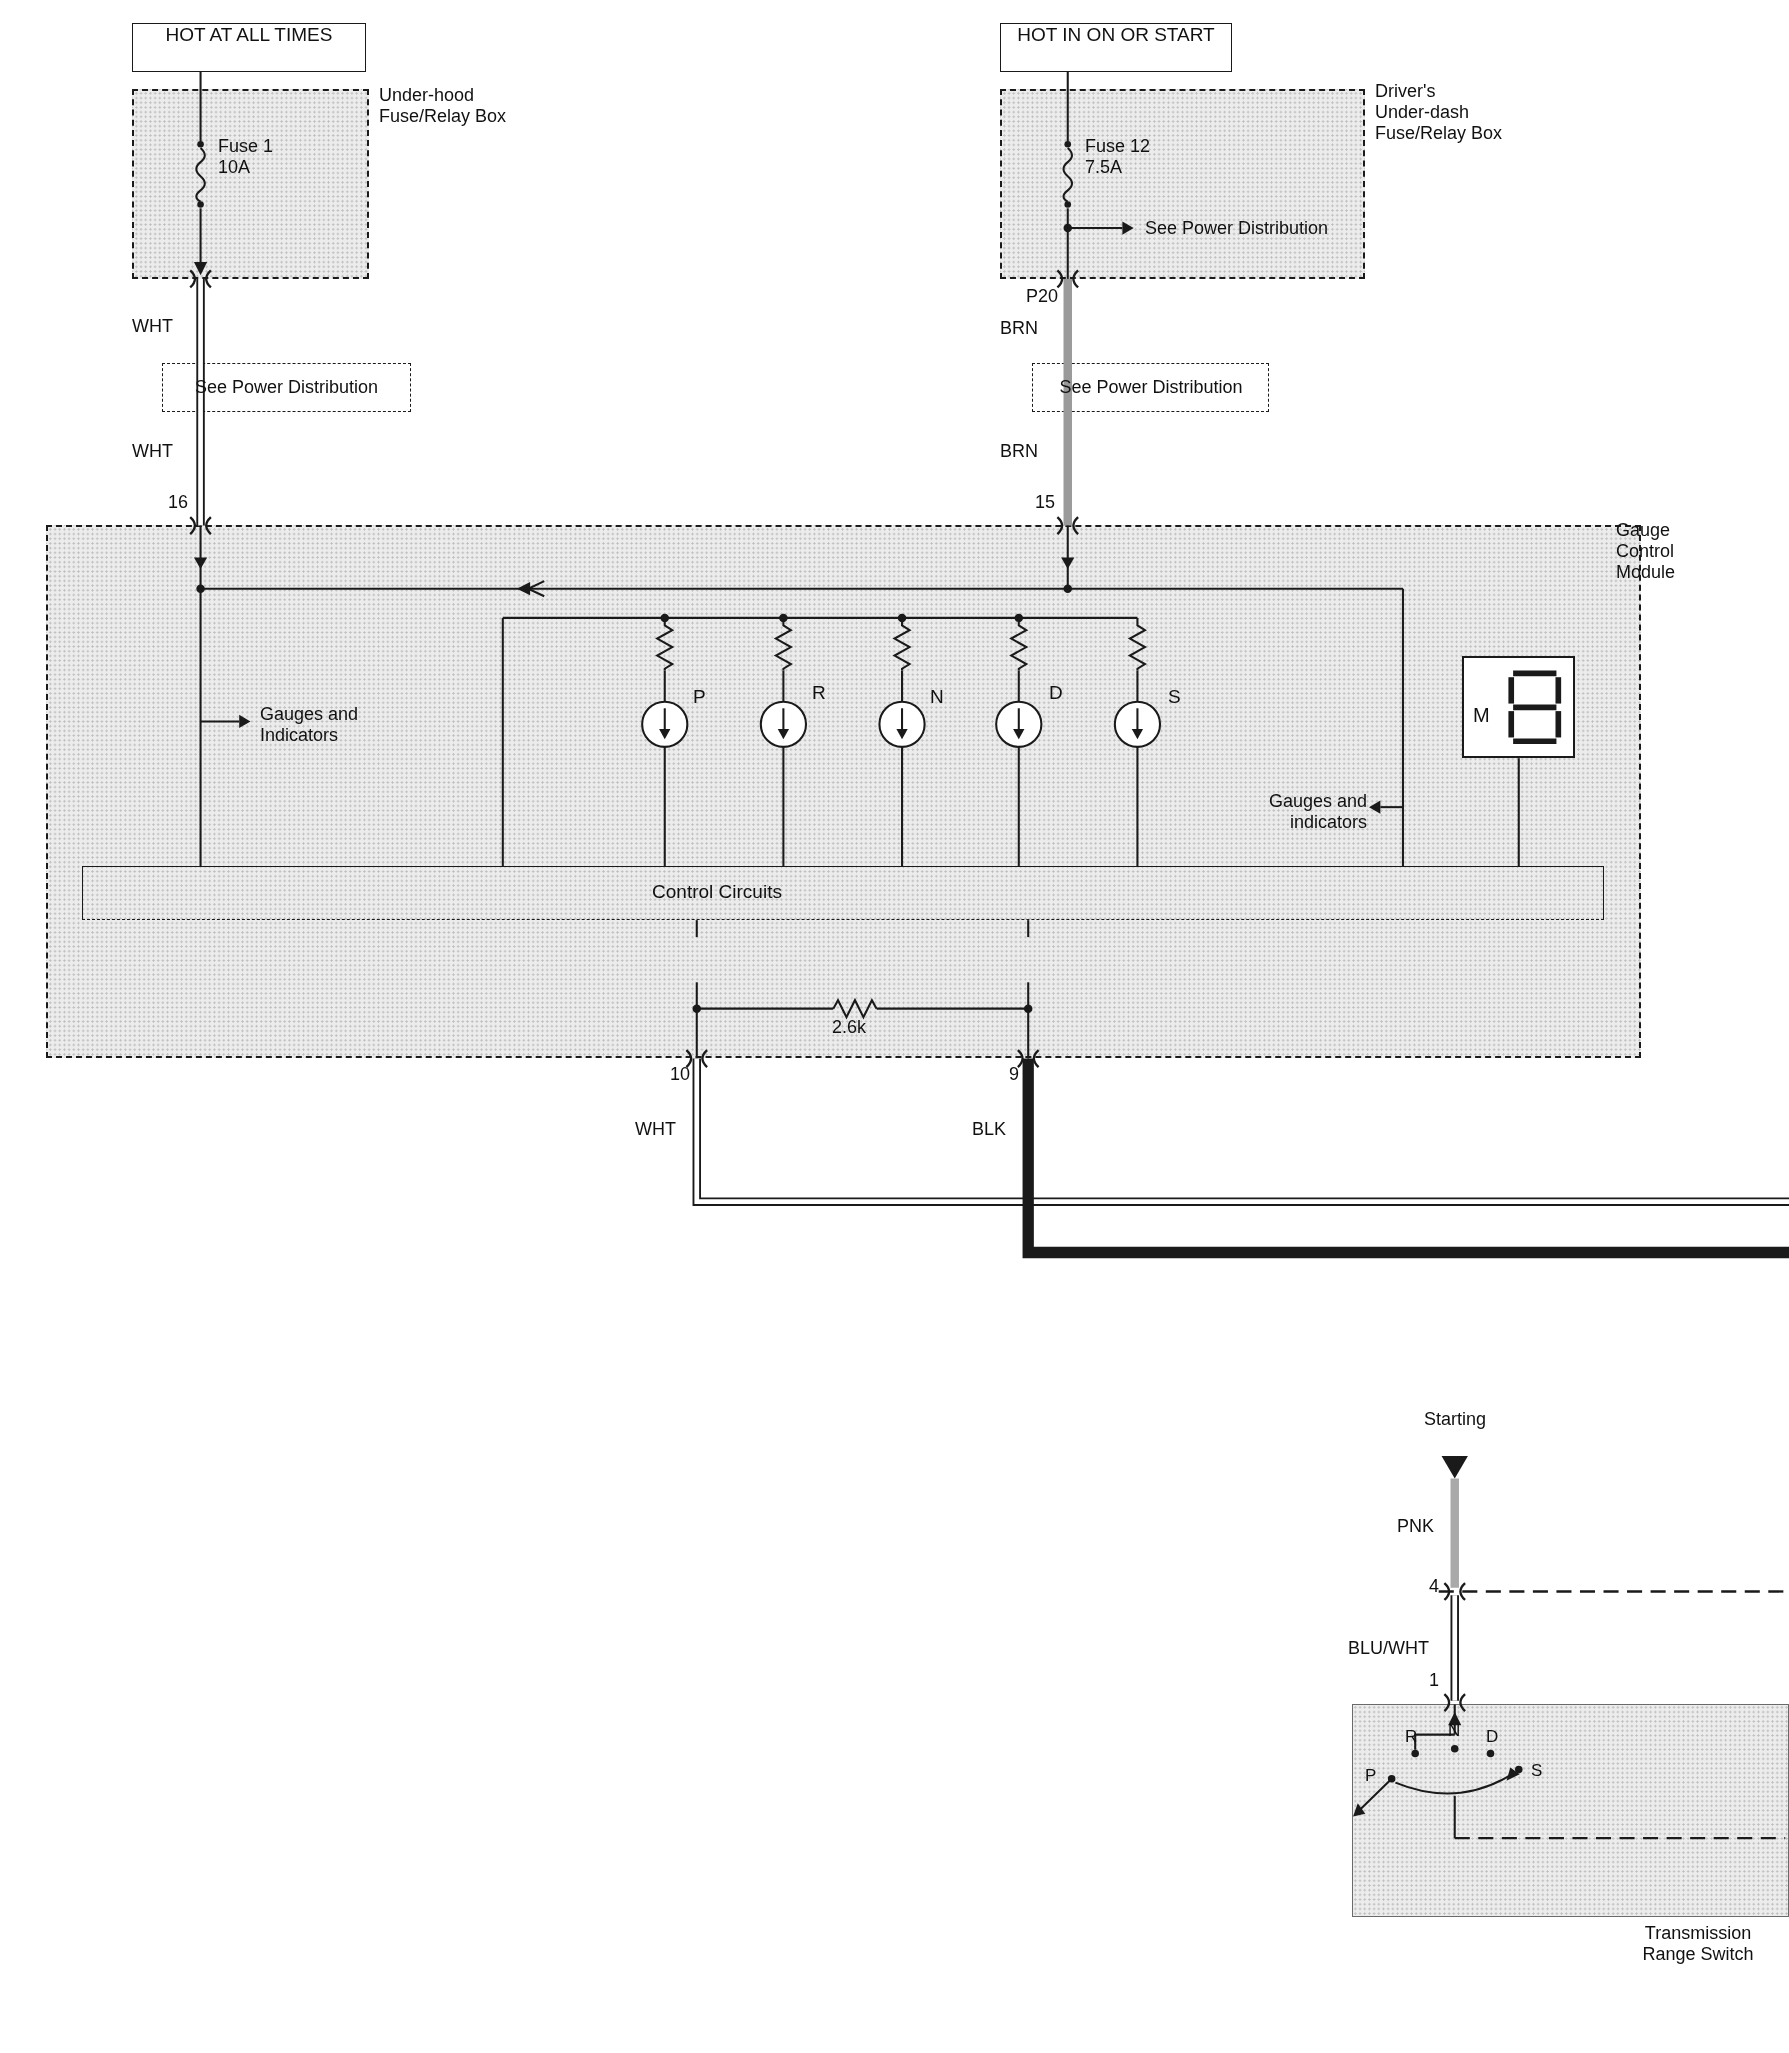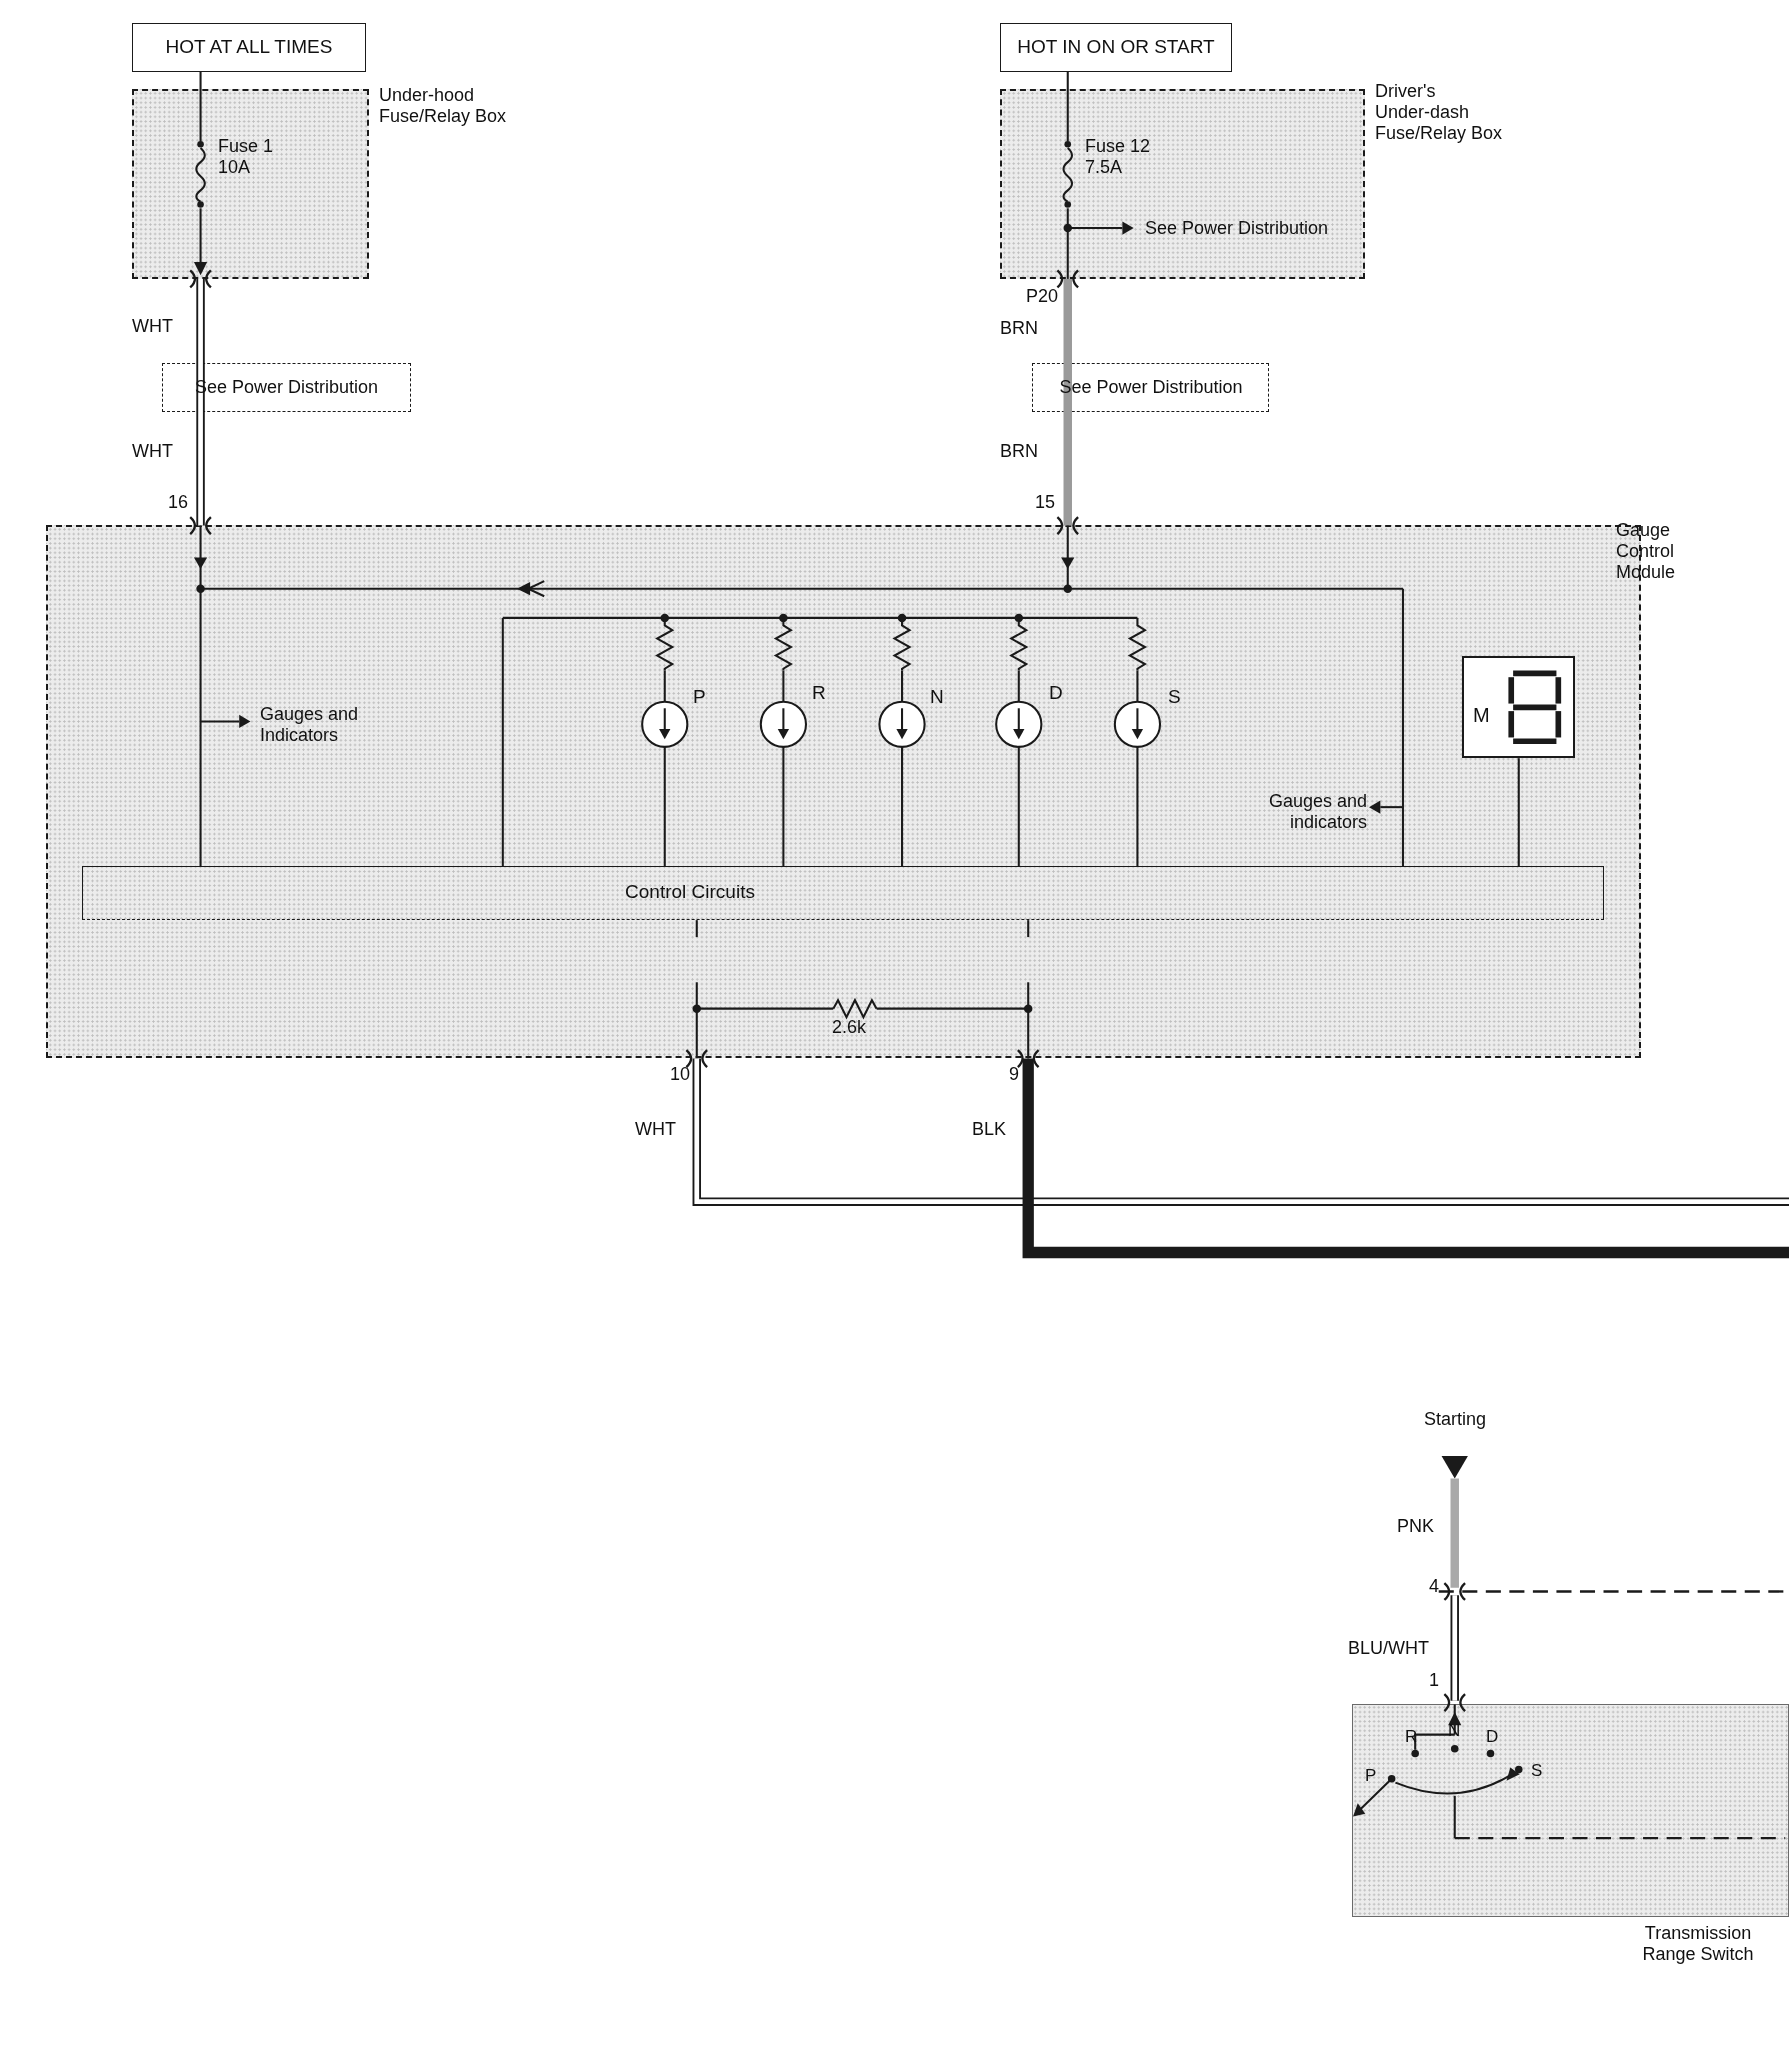--- a/index.html
+++ b/index.html
@@ -4,21 +4,21 @@
 <style>
   *{margin:0;padding:0;box-sizing:border-box}
   html,body{background:#fff}
   body{font-family:"Liberation Sans",sans-serif;color:#111}
   #stage{position:relative;width:1789px;height:2054px;background:#fff;overflow:hidden}
   .abs{position:absolute}
   .stipple{background-color:#ececec;background-image:radial-gradient(#bfbfbf 0.9px,transparent 1.3px);background-size:4.7px 4.7px}
   .box-dashed{border:2.8px dashed #1a1a1a}
   .box-dashed2{border:1.9px dashed #1a1a1a}
   .whitebox{background:#fff;border:1.9px solid #1a1a1a}
-  .center{display:flex;align-items:center;justify-content:center}
+  .center{display:flex;justify-content:center}
   .lbl{position:absolute;font-size:18px;line-height:1.16;white-space:nowrap;z-index:30}
   .bold{font-weight:normal}
   .rt{text-align:right}
   .ct{text-align:center}
   svg.layer{position:absolute;left:0;top:0;z-index:20}
   .ln{stroke:#1a1a1a;stroke-width:2.2;fill:none}
   .ln25{stroke:#1a1a1a;stroke-width:2.5;fill:none}
   .fill{fill:#1a1a1a;stroke:none}
   .seg{stroke:#1a1a1a;stroke-width:6;fill:none}
   .z1{z-index:1}.z2{z-index:5}
@@ -259,21 +259,21 @@
   </div>
 
   <div class="lbl" style="left:693px;top:686px;font-size:19px">P</div>
   <div class="lbl" style="left:812px;top:682px;font-size:19px">R</div>
   <div class="lbl" style="left:930px;top:686px;font-size:19px">N</div>
   <div class="lbl" style="left:1049px;top:682px;font-size:19px">D</div>
   <div class="lbl" style="left:1168px;top:686px;font-size:19px">S</div>
 
   <div class="lbl" style="left:1473px;top:704px;font-size:20px">M</div>
 
-  <div class="lbl ct" style="left:64px;top:881px;width:1252px;font-size:19px">Control Circuits</div>
+  <div class="lbl ct" style="left:91px;top:881px;width:1252px;font-size:19px">Control Circuits</div>
 
   <div class="lbl ct" style="left:832px;top:1017px">2.6k</div>
 
   <div class="lbl rt" style="left:650px;top:1064px;width:40px">10</div>
   <div class="lbl rt" style="left:976px;top:1064px;width:43px">9</div>
   <div class="lbl" style="left:635px;top:1119px">WHT</div>
   <div class="lbl" style="left:972px;top:1119px">BLK</div>
 
   <div class="lbl bold ct" style="left:1394px;top:1409px;width:122px">Starting</div>
   <div class="lbl" style="left:1397px;top:1516px">PNK</div>

